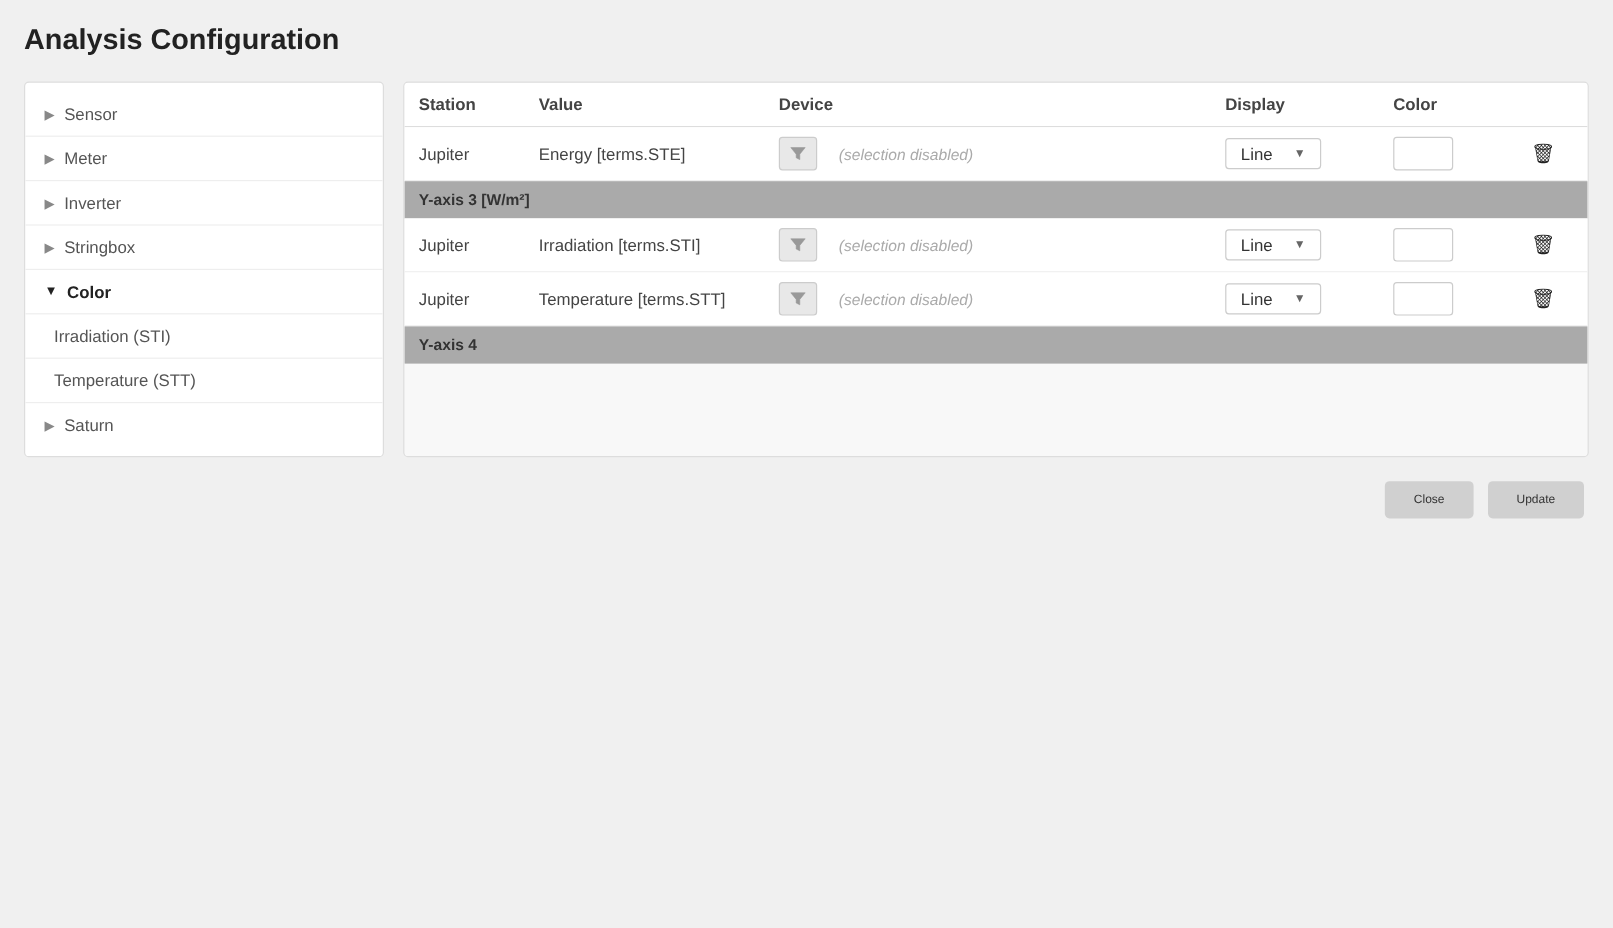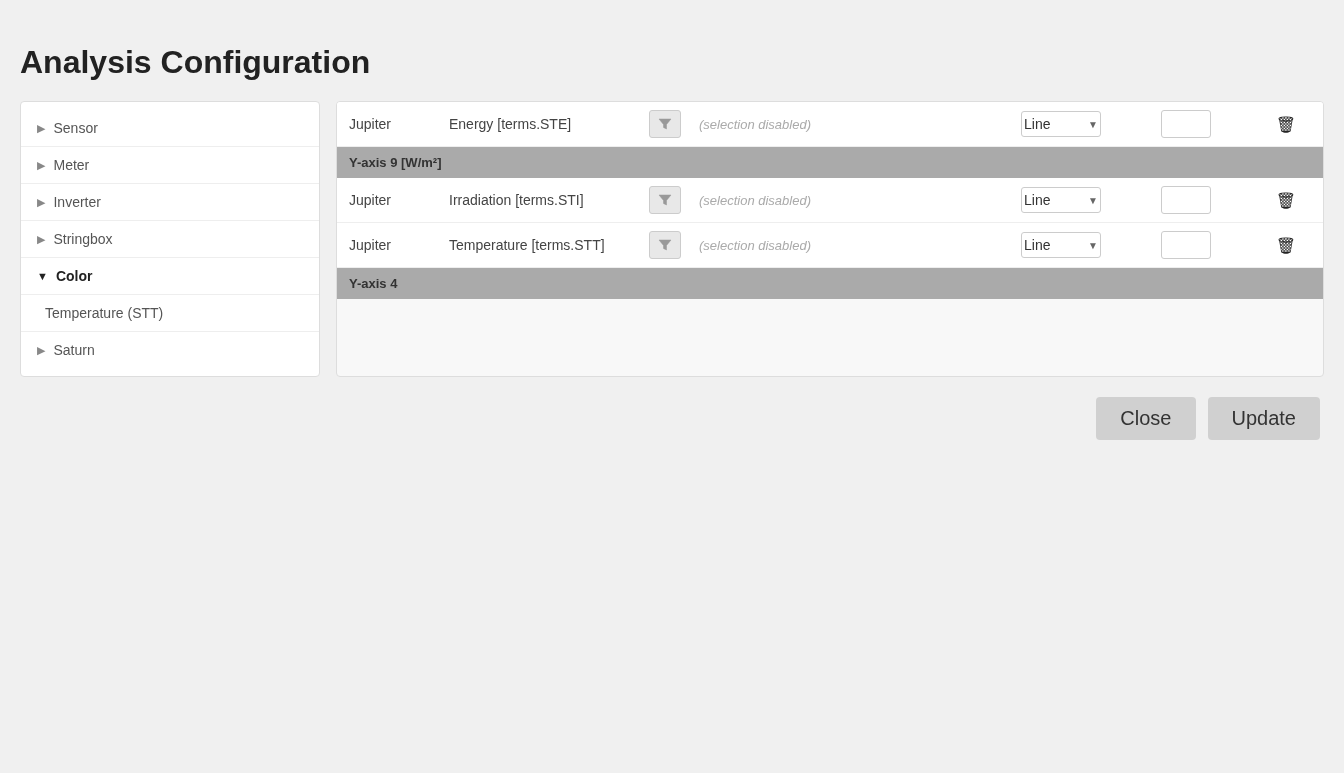--- a/index.html
+++ b/index.html
@@ -7,25 +7,24 @@
       font-family: Arial, sans-serif;
       font-size: 14px;
       background: #f0f0f0;
       color: #333;
       width: 1344px;
       min-height: 773px;
       padding: 20px;
     }
 
     .page-title {
-      font-size: 32px;
+      font-size: 24px;
       font-weight: bold;
       margin-bottom: 20px;
       color: #222;
-      margin-top: 24px;
     }
 
     .main-container {
       display: flex;
       gap: 16px;
       background: #f0f0f0;
     }
 
     
     .left-panel {
@@ -144,21 +143,21 @@
       display: flex;
       align-items: center;
     }
 
     .line-select {
       display: flex;
       align-items: center;
       border: 1px solid #ccc;
       border-radius: 3px;
       background: #fff;
-      padding: 4px 2px;
+      padding: 4px 12px;
       cursor: pointer;
       min-width: 80px;
       justify-content: space-between;
     }
     .line-select .select-arrow {
       margin-left: 8px;
       font-size: 10px;
       color: #666;
     }
 
@@ -192,21 +191,21 @@
       gap: 12px;
       margin-top: 20px;
       padding-right: 4px;
     }
 
     .footer-btn {
       padding: 10px 24px;
       border: none;
       border-radius: 4px;
       cursor: pointer;
-      font-size: 20px;
+      font-size: 10px;
       background: #d0d0d0;
       color: #333;
     }
 
     .col-station { }
     .col-value { }
     .col-device { }
     .col-display { }
     .col-color { }
     .col-action { }
@@ -234,30 +233,39 @@
           <span>Inverter</span>
         </div>
         <div class="tree-item">
           <span class="arrow">▶</span>
           <span>Stringbox</span>
         </div>
         <div class="tree-item expanded">
           <span class="arrow">▼</span>
           <span>Color</span>
         </div>
+        <div class="tree-sub-item">Irradiation (STI)</div>
         <div class="tree-sub-item">Temperature (STT)</div>
         <div class="tree-item">
           <span class="arrow">▶</span>
           <span>Saturn</span>
         </div>
       </div>
   </div>
 
   <div class="right-panel">
 
+    <div class="table-header">
+      <div class="col-station">Station</div>
+      <div class="col-value">Value</div>
+      <div class="col-device">Device</div>
+      <div class="col-display">Display</div>
+      <div class="col-color">Color</div>
+      <div class="col-action"></div>
+    </div>
 
     <div id="table-body">
         <div class="data-row">
       <div class="station-cell col-station">Jupiter</div>
       <div class="value-cell col-value">Energy [terms.STE]</div>
       <div class="device-cell col-device">
         <button class="filter-btn">
           <svg width="14" height="14" viewBox="0 0 14 14">
             <path d="M1 2h12l-4.5 5.5V12l-3-1.5V7.5z" fill="#999" stroke="#999" stroke-width="0.5"></path>
           </svg>
@@ -270,21 +278,21 @@
           <span class="select-arrow">▼</span>
         </div>
       </div>
       <div class="color-cell col-color">
         <div class="color-swatch"></div>
       </div>
       <div class="action-cell col-action">
         <span class="delete-btn">🗑</span>
       </div>
     </div>
-        <div class="axis-row">Y-axis 9 [W/m²]</div>
+        <div class="axis-row">Y-axis 3 [W/m²]</div>
         <div class="data-row">
       <div class="station-cell col-station">Jupiter</div>
       <div class="value-cell col-value">Irradiation [terms.STI]</div>
       <div class="device-cell col-device">
         <button class="filter-btn">
           <svg width="14" height="14" viewBox="0 0 14 14">
             <path d="M1 2h12l-4.5 5.5V12l-3-1.5V7.5z" fill="#999" stroke="#999" stroke-width="0.5"></path>
           </svg>
         </button>
         <span class="selection-disabled">(selection disabled)</span>

